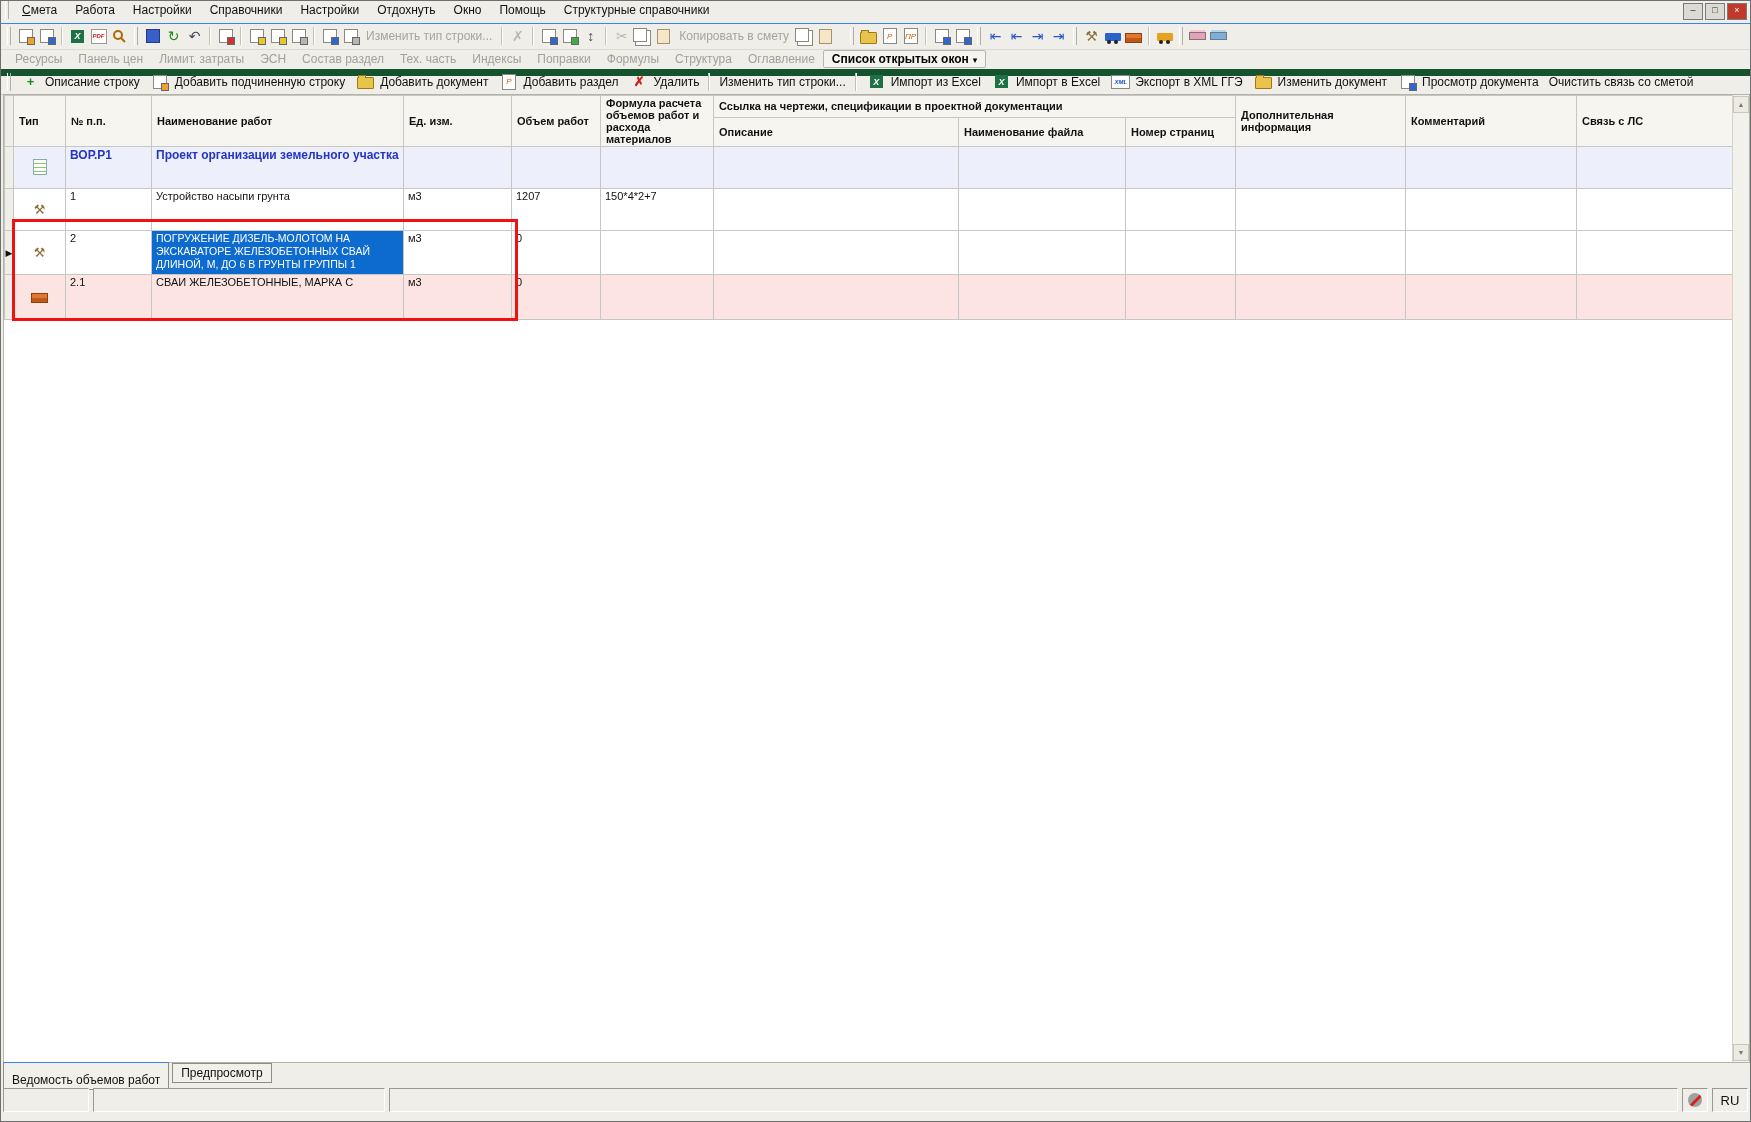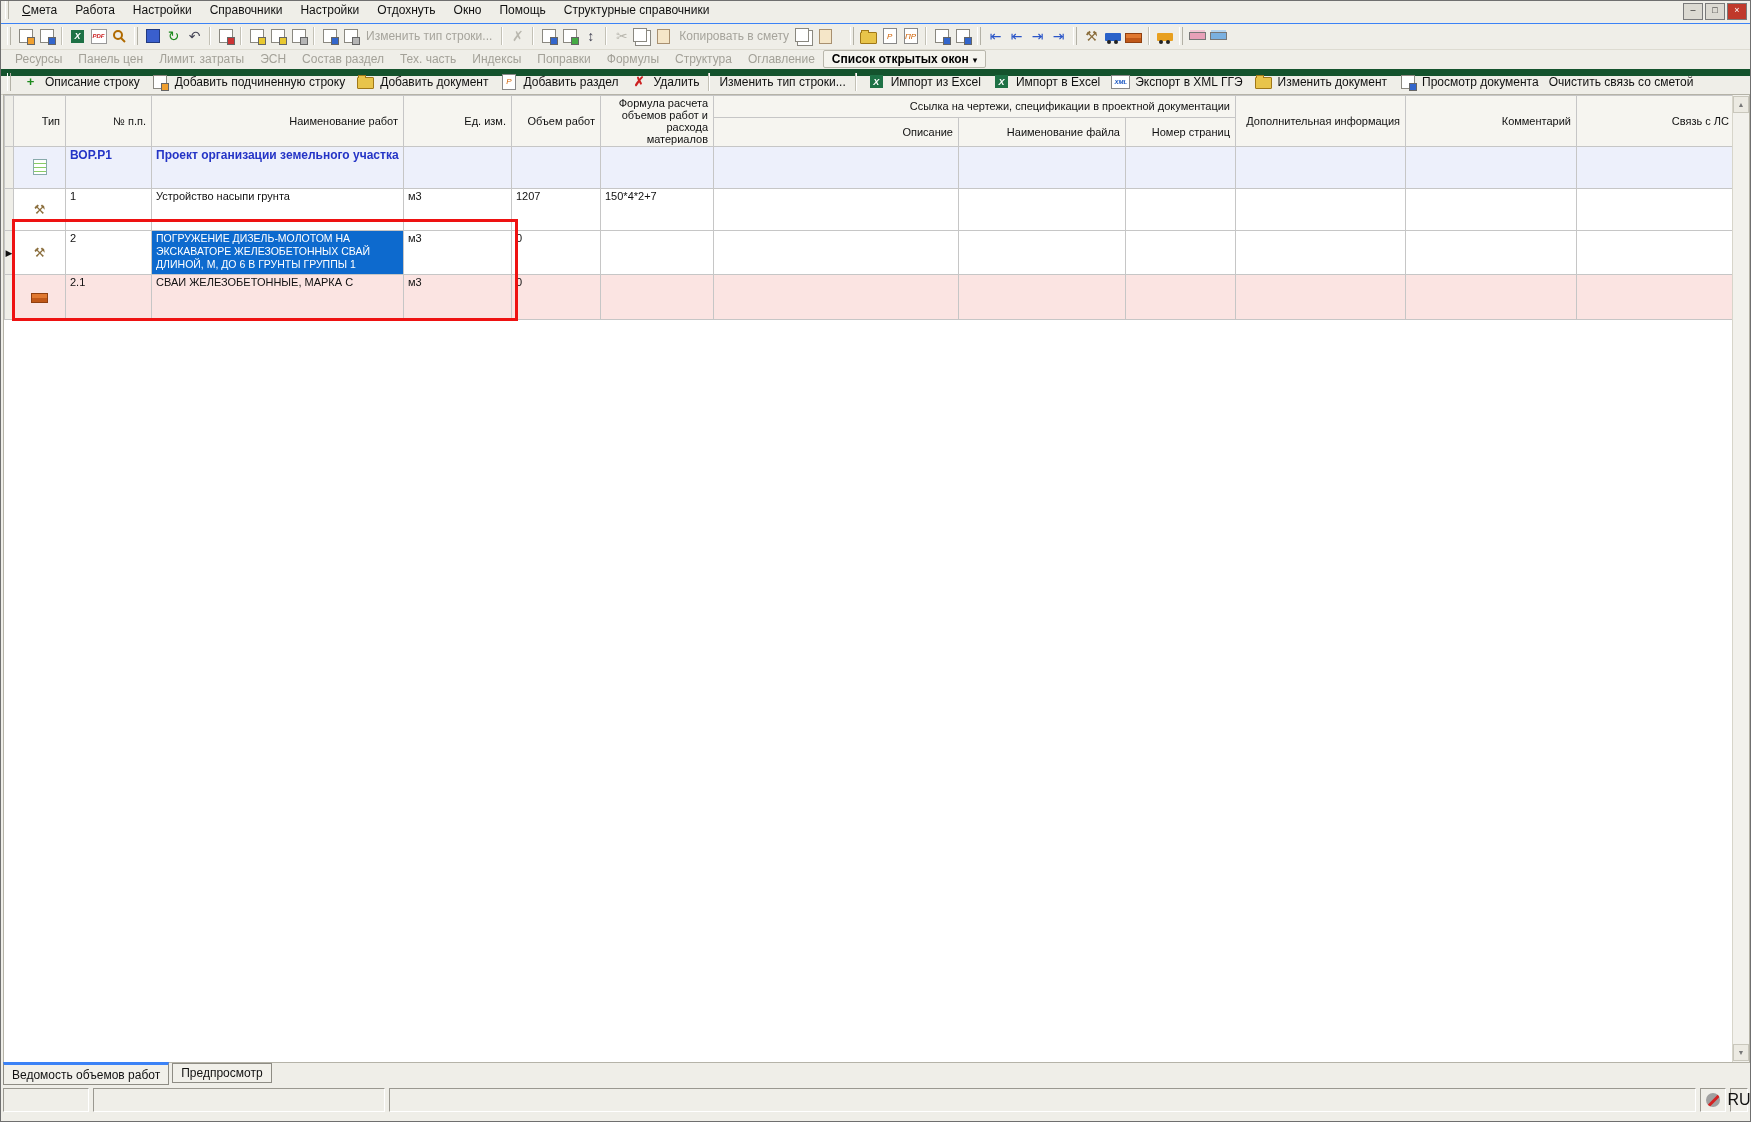--- a/index.html
+++ b/index.html
@@ -57,41 +57,41 @@
   .bk.p{background:#e8a0b8;box-shadow:0 -3px 0 -1px #f3c6d4}
   .bk.b{background:#7ab0e0;box-shadow:0 -3px 0 -1px #b3d4f0}
   .lbl-dis{color:#a6a49c;white-space:nowrap;padding:0 5px}
   .t2btn{display:flex;align-items:center;gap:4px;padding:1px 5px;white-space:nowrap;cursor:default}
   .t2btn .g{font-size:13px;font-weight:bold}
   
   .tablearea{position:absolute;left:2px;top:93px;width:1747px;height:969px;background:#fff;
              border:1px solid #b5b3a8;box-sizing:border-box}
   table.tbl{border-collapse:collapse;table-layout:fixed;width:1730px;font-size:11px}
   .tbl th,.tbl td{border:1px solid #c6c6c6;overflow:hidden}
-  .tbl th{background:#f6f5f0;font-weight:normal;text-align:right;vertical-align:middle;padding:1px 5px}
+  .tbl th{background:#f6f5f0;font-weight:bold;text-align:left;vertical-align:middle;padding:1px 5px}
   .tbl td{padding:1px 4px;vertical-align:top;background:#fff}
   .c-marker{background:#efeee8 !important;padding:0 !important;text-align:center;vertical-align:middle !important;font-size:9px}
   th.c-marker{background:#efeee8}
   .c-type{text-align:center;vertical-align:middle !important}
   .row-section td{background:#edf0fb}
   .row-section .blue{color:#2434c6;font-weight:bold;font-size:12px}
   .row-material td{background:#fbe4e2}
   .sel{background:#0d6ace !important;color:#fff;border:1px dotted #333;font-size:10.5px;line-height:1.25}
   .pg{width:12px;height:14px;border:1px solid #8aa;display:inline-block;
       background:repeating-linear-gradient(180deg,#fff 0 3px,#8c6 3px 4px)}
   .redbox{position:absolute;left:8px;top:124px;width:500px;height:96px;border:3px solid #ee1212;pointer-events:none}
   
   .vscroll{position:absolute;top:0;right:0;width:16px;height:100%;background:#f2f1ec;
            border-left:1px solid #d7d5ca;display:flex;flex-direction:column;justify-content:space-between;align-items:center}
   .sbtn{width:14px;height:15px;border:1px solid #c9c7bc;background:#eceae2;color:#777;font-size:7px;
         display:flex;align-items:center;justify-content:center;margin:1px 0}
   
   .btabs{position:absolute;left:2px;top:1062px;height:23px;display:flex;align-items:flex-start;gap:3px}
   .btab{padding:2px 8px;border:1px solid #8e8c84;background:#f1f0ea;white-space:nowrap;font-size:12px}
-  .btab.act{border-top:3px solid #3b82f6;margin-top:-1px;padding-top:3px}
+  .btab.act{border-top:1px solid #3b82f6;margin-top:-1px;padding-top:10px}
   .sbar{position:absolute;left:2px;right:2px;top:1087px;height:24px;display:flex;gap:4px;align-items:stretch}
   .pane{border:1px solid;border-color:#9a9890 #ffffff #ffffff #9a9890;background:#efeee8;
         display:flex;align-items:center;justify-content:center;box-sizing:border-box}
   .noconn{width:14px;height:14px;border-radius:50%;background:#a0a0a0;position:relative;overflow:hidden}
   .noconn::after{content:"";position:absolute;left:-3px;top:6px;width:22px;height:3px;background:#d42222;transform:rotate(-45deg)}
 </style>
 </head>
 <body>
 
 <div class="menubar">
@@ -430,14 +430,14 @@
   <span class="btab">Предпросмотр</span>
 </div>
 
 <div class="sbar">
   <span class="pane" style="width:86px"></span>
   <span class="pane" style="width:292px"></span>
   <span class="pane" style="flex:1"></span>
   <span class="pane" style="width:26px">
     <span class="noconn"></span>
   </span>
-  <span class="pane" style="width:18px;font-size:16px">RU</span>
+  <span class="pane" style="width:36px;font-size:13px">RU</span>
 </div>
 
 </body></html>

